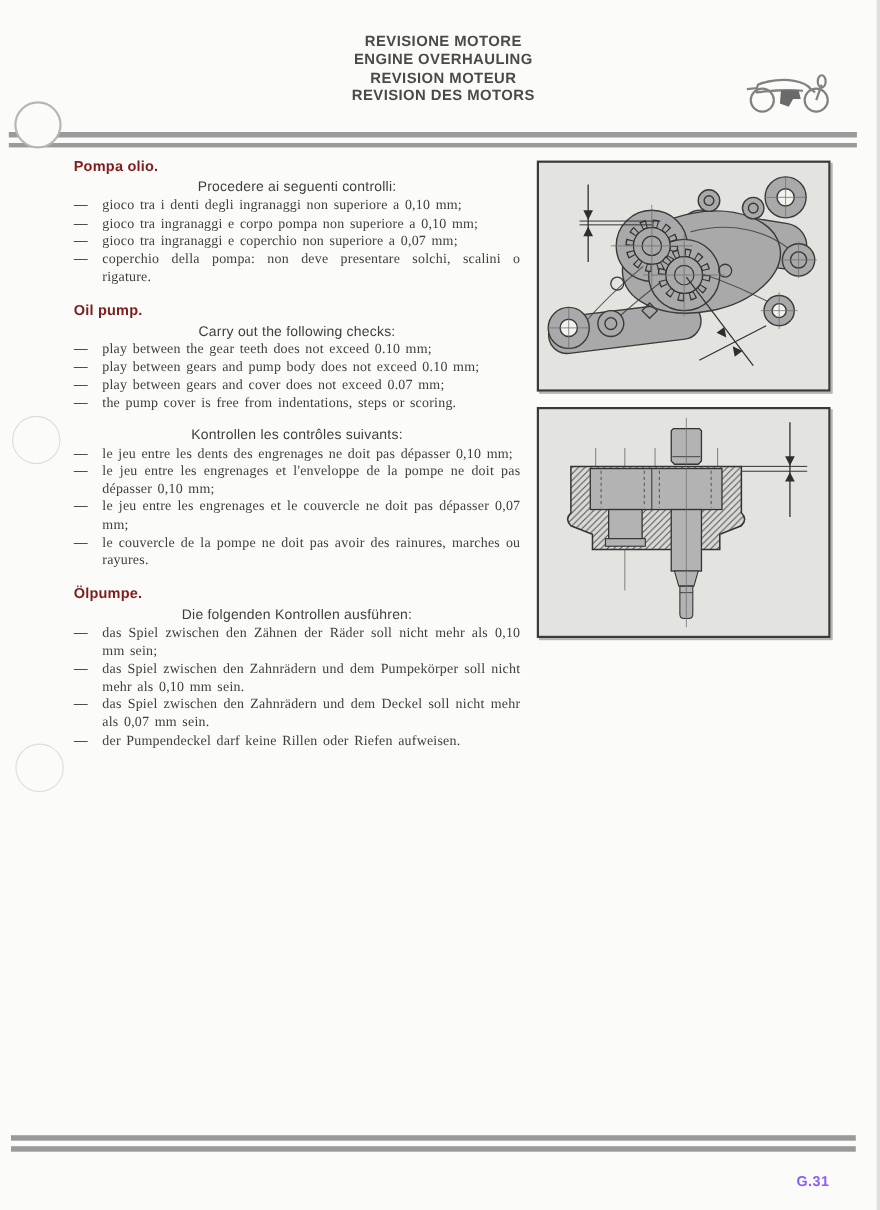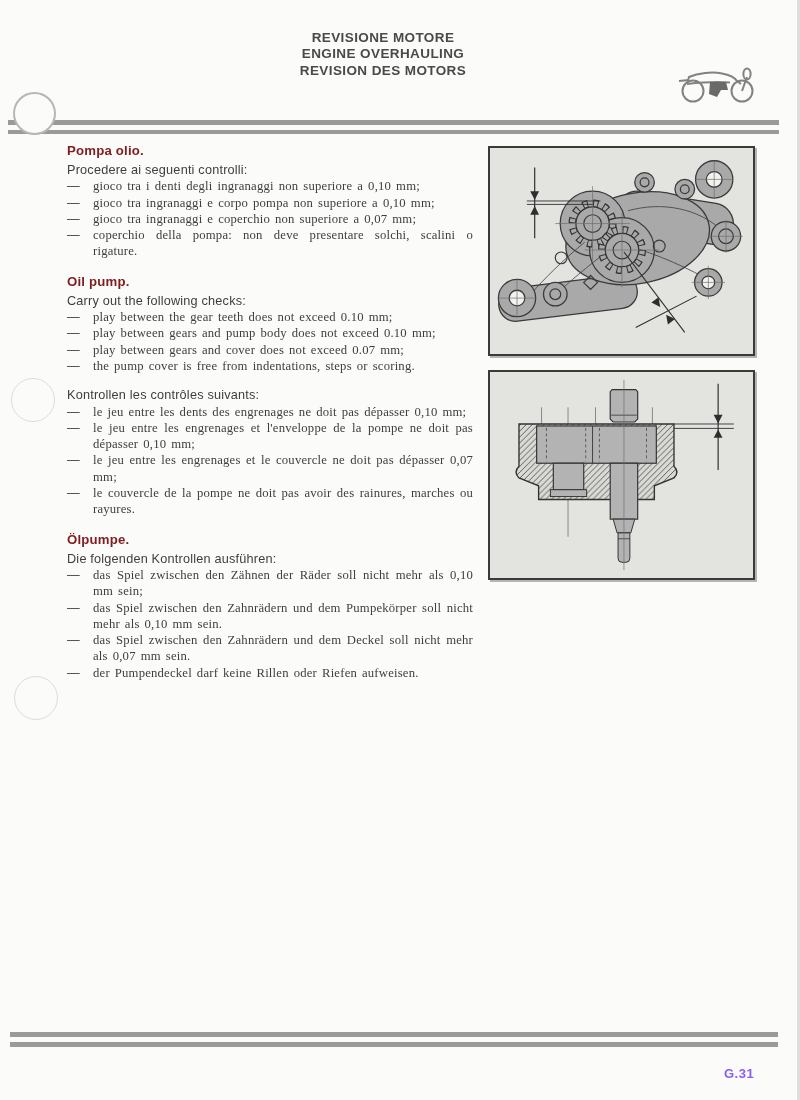--- a/index.html
+++ b/index.html
@@ -7,21 +7,21 @@
     position: relative; width: 800px; height: 1100px;
     background: #fbfbf9; overflow: hidden;
     font-family: "Liberation Sans", sans-serif;
     color: #3e3e3e;
   }
   .edge-shadow {
     position: absolute; right: 0; top: 0; width: 3px; height: 100%;
     background: #c6c6c2; opacity: .55;
   }
   
-  .header { position: absolute; top: 30px; left: 0; width: 766px; text-align: center; }
+  .header { position: absolute; top: 30px; left: 0; width: 766px; text-align: center; padding-left: 20px; }
   .header .title-line {
     display: block; font-size: 13.5px; font-weight: 700; color: #4a4a4a;
     letter-spacing: .4px; line-height: 16.3px;
   }
   .moto-icon { position: absolute; left: 676px; top: 54px; width: 84px; height: 52px; }
   
   .stripe { position: absolute; height: 4.5px; background: #9a9a9a; z-index: 2; }
   .stripe.t1 { top: 120px; left: 8px;  right: 21px; }
   .stripe.t2 { top: 129.5px; left: 8px; right: 21px; }
   .stripe.b1 { top: 1032px; left: 10px; right: 22px; }
@@ -31,21 +31,21 @@
   .hole.h1 { left: 13px; top: 92px;  width: 39px; height: 39px; background: #fbfbf9; border: 2px solid #b6b6b3; }
   .hole.h2 { left: 11px; top: 378px; width: 42px; height: 42px; border: 1.6px solid #deddd8; }
   .hole.h3 { left: 14px; top: 676px; width: 42px; height: 42px; border: 1.6px solid #deddd8; }
   
   .text-col { position: absolute; left: 67px; top: 142px; width: 406px; }
   .section + .section { margin-top: 13px; }
   .section h2 {
     margin: 0 0 3px 0; font-size: 13.2px; font-weight: 700;
     color: #7f1d1d; line-height: 17px; letter-spacing: .2px;
   }
-  .section .intro { margin: 0; font-size: 12.7px; line-height: 16.3px; letter-spacing: .2px; }
+  .section .intro { margin: 0; font-size: 12.7px; line-height: 16.3px; letter-spacing: .2px; text-align: center; }
   .check-list { list-style: none; margin: 0; padding: 0; }
   .check-item { display: flex; font-size: 12.7px; line-height: 16.3px; letter-spacing: .2px; }
   .check-item .dash { width: 26px; flex: 0 0 26px; }
   .check-item .item-text { flex: 1; text-align: justify; word-spacing: 1.6px; font-family: Liberation Serif, serif; }
   
   .figure {
     position: absolute; width: 263px; height: 206px;
     background: #e3e3e0; border: 2px solid #3a3a3a;
     box-shadow: 2px 2px 0 rgba(95,95,92,.45); z-index: 1;
   }
@@ -59,20 +59,21 @@
   }
 </style>
 </head>
 <body>
 
 <div class="page">
 
   <div class="header">
     <span class="title-line">REVISIONE MOTORE</span>
     <span class="title-line">ENGINE OVERHAULING</span>
+    <span class="title-line">REVISION MOTEUR</span>
     <span class="title-line">REVISION DES MOTORS</span>
   </div>
 
   <div class="moto-icon">
     <svg viewBox="0 0 84 52">
       <g fill="none" stroke="#828280" stroke-width="2">
         <circle cx="17" cy="37" r="10.5"></circle>
         <circle cx="66" cy="37" r="10.5"></circle>
         <path d="M3 27 L13 26"></path>
         <path d="M11 30 L13 23 C22 19 36 17.5 46 19.5 C54 21 59 24 61 27 L65 30"></path>

